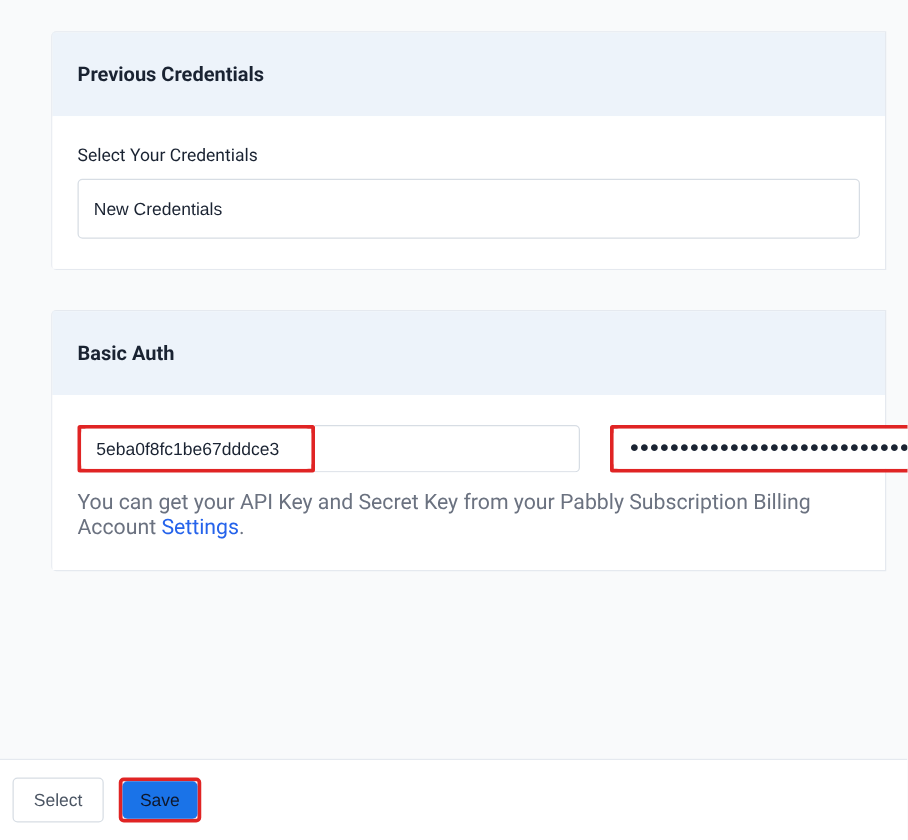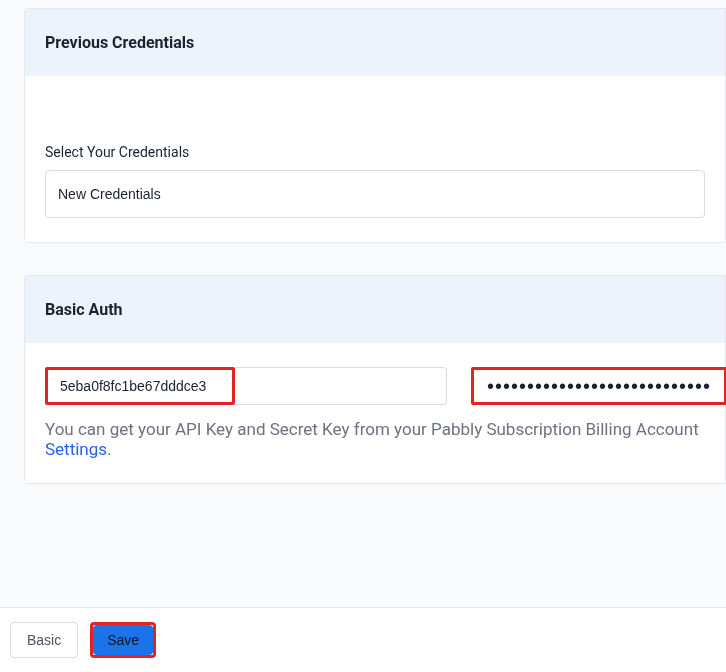--- a/index.html
+++ b/index.html
@@ -9,21 +9,21 @@
     }
     body {
       font-family: -apple-system, BlinkMacSystemFont, "Segoe UI", Roboto, Helvetica, Arial, sans-serif;
       background: #f9fafb;
       color: #1a2332;
       width: 726px;
       height: 672px;
       position: relative;
     }
     .content-wrap {
-      padding: 0;
+      padding: 17px;
       border-radius: 28px;
     }
     .panel {
       margin: 8px 0 0 24px;
       background: #fff;
       border: 1px solid #e5e9ef;
       border-radius: 4px 0 0 4px;
     }
     .panel-header {
       background: #edf3fa;
@@ -36,21 +36,20 @@
     }
     .panel-body {
       background: #fff;
       padding: 24px 20px;
     }
     .field-label {
       font-size: 14px;
       color: #1a2332;
       margin-bottom: 10px;
       display: block;
-      margin-top: 44px;
     }
     .select-wrap {
       position: relative;
     }
     .select-input {
       width: 100%;
       height: 48px;
       border: 1px solid #d7dde4;
       border-radius: 4px;
       padding: 0 12px;
@@ -190,17 +189,17 @@
       </div>
       <p class="helper-text">
         <span>You can get your API Key and Secret Key from your Pabbly Subscription Billing Account </span><a class="helper-link">Settings</a><span>.</span>
       </p>
     </div>
   </div>
 
 </div>
 
 <div class="footer-bar">
-  <button class="btn btn-cancel">Basic</button>
+  <button class="btn btn-cancel">Select</button>
   <div class="btn-save-wrap">
     <button class="btn btn-save">Save</button>
   </div>
 </div>
 
 </body></html>

